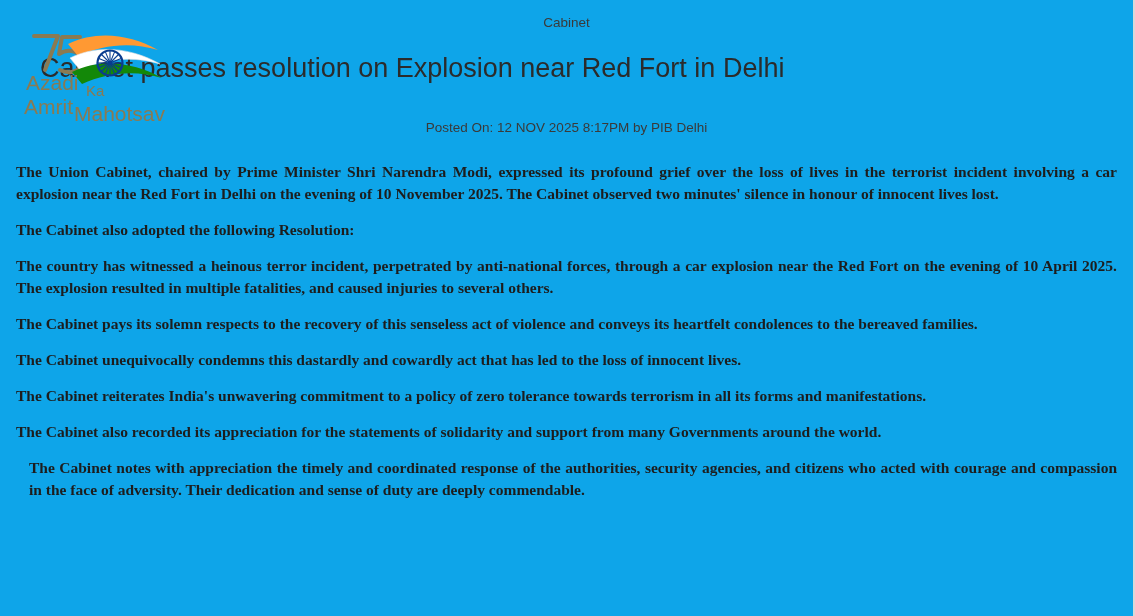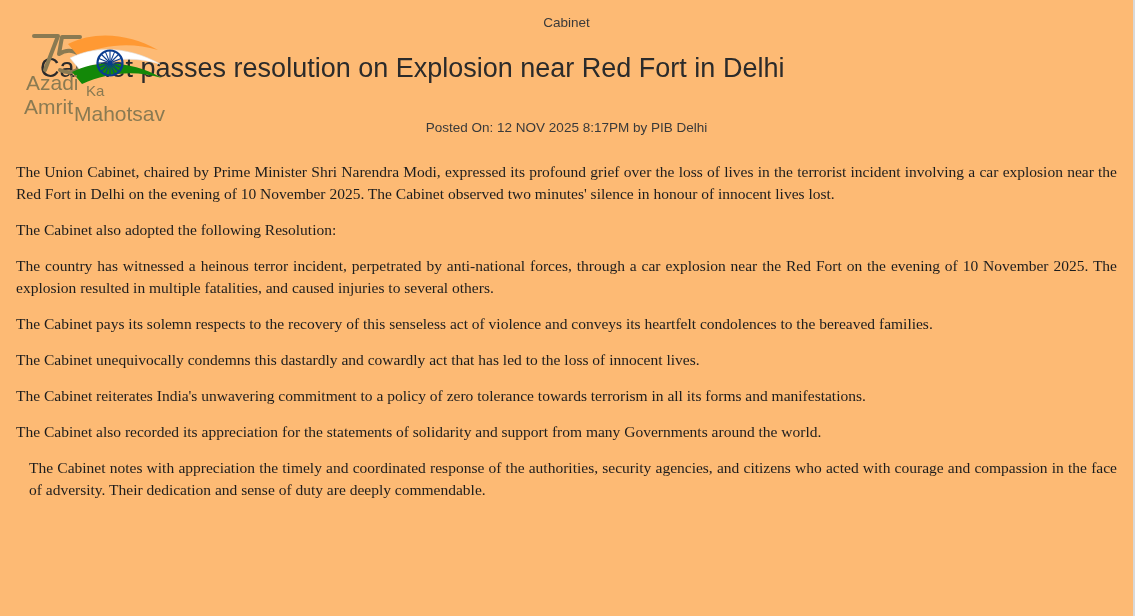--- a/index.html
+++ b/index.html
@@ -14,21 +14,21 @@
     font-family: "Liberation Sans", sans-serif;
     color: #222222;
     position: relative;
   }
   .page {
     position: relative;
     width: 1135px;
     height: 616px;
     box-sizing: border-box;
     border-right: 2px solid #d8d8d8;
-    background: #fdba74;
+    background: #0ea5e9;
   }
   .ministry-label {
     text-align: center;
     font-size: 13.5px;
     color: #3a3a3a;
     padding-top: 15px;
     font-family: "Liberation Sans", sans-serif;
   }
   .logo-wrap {
     position: absolute;
@@ -59,20 +59,21 @@
   .body-copy {
     margin: 26px 16px 0 16px;
     font-family: "Liberation Serif", serif;
     font-size: 15.5px;
     line-height: 1.42;
     color: #1d1d1d;
     text-align: justify;
   }
   .body-copy p {
     margin: 0 0 14px 0;
+    font-weight: bold;
   }
   .body-copy p:last-child {
     margin-bottom: 0;
     margin-left: 13px;
   }
 </style>
 </head>
 <body>
 
 <div class="page">
@@ -113,21 +114,21 @@
     </svg>
   </div>
 
   <h1 class="headline">Cabinet passes resolution on Explosion near Red Fort in Delhi</h1>
 
   <div class="posted-on">Posted On: 12 NOV 2025 8:17PM by PIB Delhi</div>
 
   <div class="body-copy">
     <p>The Union Cabinet, chaired by Prime Minister Shri Narendra Modi, expressed its profound grief over the loss of lives in the terrorist incident involving a car explosion near the Red Fort in Delhi on the evening of 10 November 2025. The Cabinet observed two minutes' silence in honour of innocent lives lost.</p>
     <p>The Cabinet also adopted the following Resolution:</p>
-    <p>The country has witnessed a heinous terror incident, perpetrated by anti-national forces, through a car explosion near the Red Fort on the evening of 10 November 2025. The explosion resulted in multiple fatalities, and caused injuries to several others.</p>
+    <p>The country has witnessed a heinous terror incident, perpetrated by anti-national forces, through a car explosion near the Red Fort on the evening of 10 April 2025. The explosion resulted in multiple fatalities, and caused injuries to several others.</p>
     <p>The Cabinet pays its solemn respects to the recovery of this senseless act of violence and conveys its heartfelt condolences to the bereaved families.</p>
     <p>The Cabinet unequivocally condemns this dastardly and cowardly act that has led to the loss of innocent lives.</p>
     <p>The Cabinet reiterates India's unwavering commitment to a policy of zero tolerance towards terrorism in all its forms and manifestations.</p>
     <p>The Cabinet also recorded its appreciation for the statements of solidarity and support from many Governments around the world.</p>
     <p>The Cabinet notes with appreciation the timely and coordinated response of the authorities, security agencies, and citizens who acted with courage and compassion in the face of adversity. Their dedication and sense of duty are deeply commendable.</p>
   </div>
 
 </div>
 
 </body></html>

